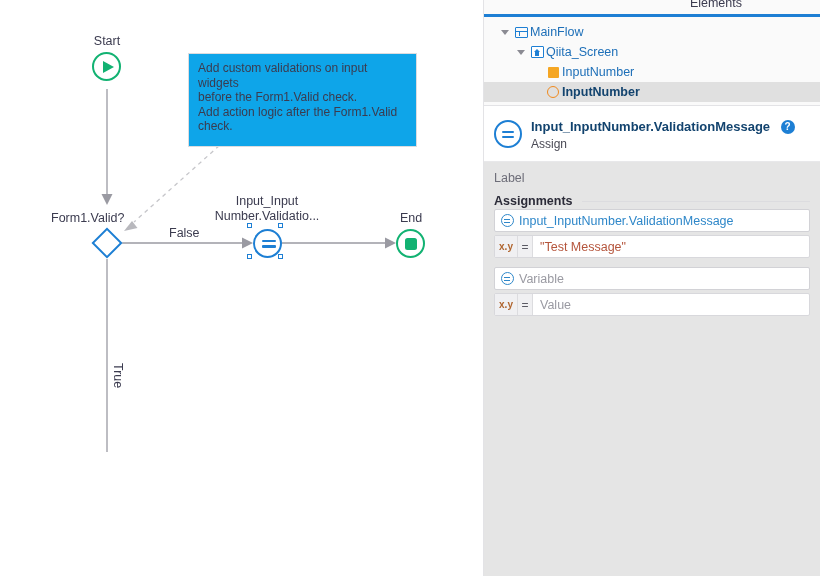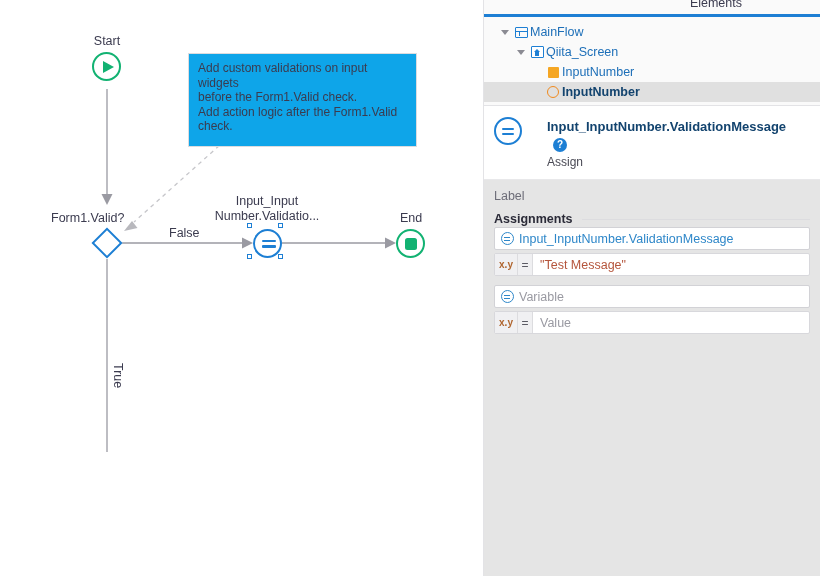--- a/index.html
+++ b/index.html
@@ -240,25 +240,24 @@
   }
   .ic-circle-orange {
     width: 12px; height: 12px;
     border: 1.6px solid #f08a1e;
     border-radius: 50%;
   }
 
   
   .prop-head {
     display: flex;
-    align-items: flex-start;
+    align-items: center;
     padding: 11px 10px 10px 10px;
     background: #fff;
     border-bottom: 1px solid #e8e8ea;
-    gap: 16px;
   }
   .prop-icon {
     position: relative;
     width: 28px; height: 28px; flex: 0 0 28px;
     border: 2px solid #1d7fd4;
     border-radius: 50%;
     margin-right: 9px;
   }
   .prop-icon i {
     position: absolute; left: 6px;

